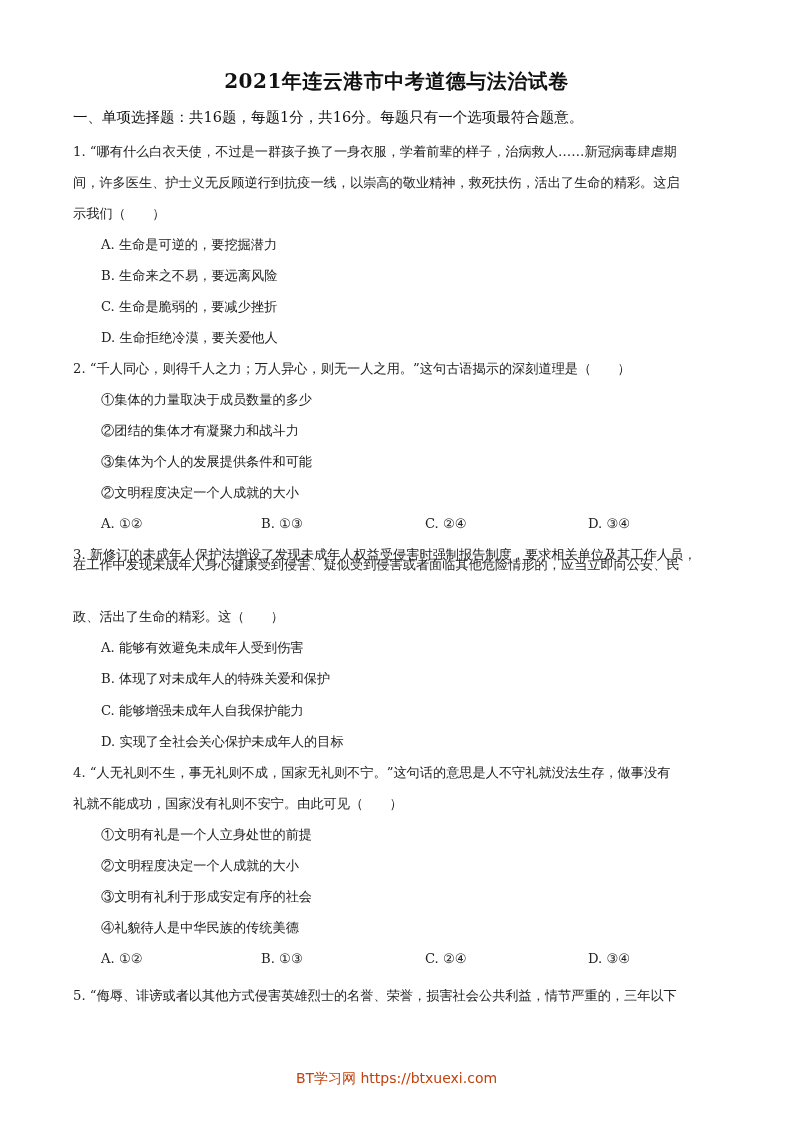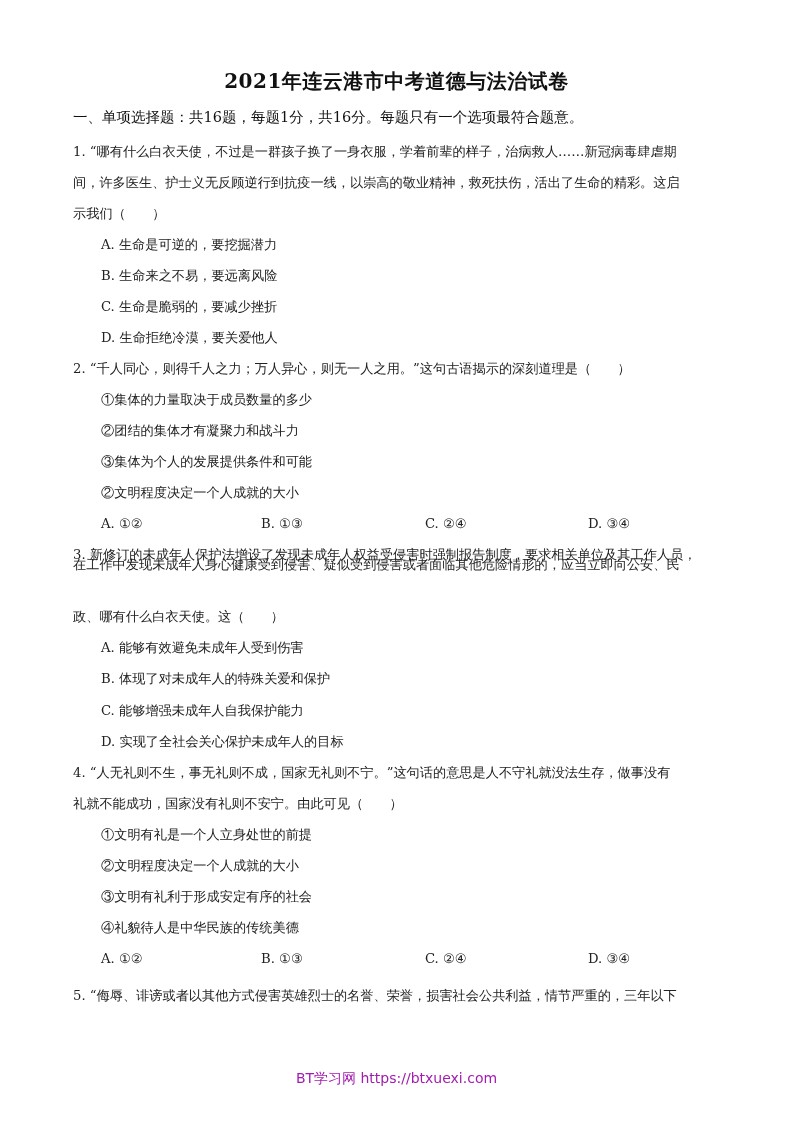--- a/index.html
+++ b/index.html
@@ -6,21 +6,21 @@
   body { width: 793px; height: 1122px; position: relative; overflow: hidden;
          font-family: "DejaVu Serif", "Liberation Serif", serif; color: #1a1a1a; }
   .page { position: absolute; left: 0; top: 0; width: 645px; height: 1122px; }
   .title { position: absolute; top: 68px; left: 0; width: 793px; text-align: center;
            font-size: 20px; font-weight: bold; letter-spacing: 0.5px; color: #111; }
   .section { position: absolute; left: 73px; top: 108px; font-size: 14.5px; font-weight: normal; color: #111; white-space: nowrap; }
   .line { position: absolute; left: 73px; width: 645px; font-size: 13.2px; line-height: 18px;
           white-space: nowrap; overflow: visible; color: #222; text-align: justify; }
   .opt { position: absolute; font-size: 13.2px; line-height: 18px; white-space: nowrap; color: #222; margin-left: 28px; }
   .footer { position: absolute; top: 1070px; left: 0; width: 793px; text-align: center;
-            font-family: "DejaVu Sans", "Liberation Sans", sans-serif; font-size: 14px; color: #a21caf; }
+            font-family: "DejaVu Sans", "Liberation Sans", sans-serif; font-size: 14px; color: #c2410c; }
 </style>
 </head>
 <body>
 
 <div class="page">
 
   <div class="title">2021年连云港市中考道德与法治试卷</div>
   <div class="section">一、单项选择题：共16题，每题1分，共16分。每题只有一个选项最符合题意。</div>
 
   <div class="line" style="top:143px">1. “哪有什么白衣天使，不过是一群孩子换了一身衣服，学着前辈的样子，治病救人……新冠病毒肆虐期</div>
@@ -36,21 +36,21 @@
   <div class="opt" style="left:73px;top:422px">②团结的集体才有凝聚力和战斗力</div>
   <div class="opt" style="left:73px;top:453px">③集体为个人的发展提供条件和可能</div>
   <div class="opt" style="left:73px;top:484px">②文明程度决定一个人成就的大小</div>
   <div class="opt" style="left:73px;top:515px">A. ①②</div>
   <div class="opt" style="left:233px;top:515px">B. ①③</div>
   <div class="opt" style="left:397px;top:515px">C. ②④</div>
   <div class="opt" style="left:560px;top:515px">D. ③④</div>
 
   <div class="line" style="top:546px">3. 新修订的未成年人保护法增设了发现未成年人权益受侵害时强制报告制度，要求相关单位及其工作人员，</div>
   <div class="line" style="top:556px">在工作中发现未成年人身心健康受到侵害、疑似受到侵害或者面临其他危险情形的，应当立即向公安、民</div>
-  <div class="line" style="top:608px">政、哪有什么白衣天使。这（　　）</div>
+  <div class="line" style="top:608px">政、活出了生命的精彩。这（　　）</div>
   <div class="opt" style="left:73px;top:639px">A. 能够有效避免未成年人受到伤害</div>
   <div class="opt" style="left:73px;top:670px">B. 体现了对未成年人的特殊关爱和保护</div>
   <div class="opt" style="left:73px;top:702px">C. 能够增强未成年人自我保护能力</div>
   <div class="opt" style="left:73px;top:733px">D. 实现了全社会关心保护未成年人的目标</div>
 
   <div class="line" style="top:764px">4. “人无礼则不生，事无礼则不成，国家无礼则不宁。”这句话的意思是人不守礼就没法生存，做事没有</div>
   <div class="line" style="top:795px">礼就不能成功，国家没有礼则不安宁。由此可见（　　）</div>
   <div class="opt" style="left:73px;top:826px">①文明有礼是一个人立身处世的前提</div>
   <div class="opt" style="left:73px;top:857px">②文明程度决定一个人成就的大小</div>
   <div class="opt" style="left:73px;top:888px">③文明有礼利于形成安定有序的社会</div>

